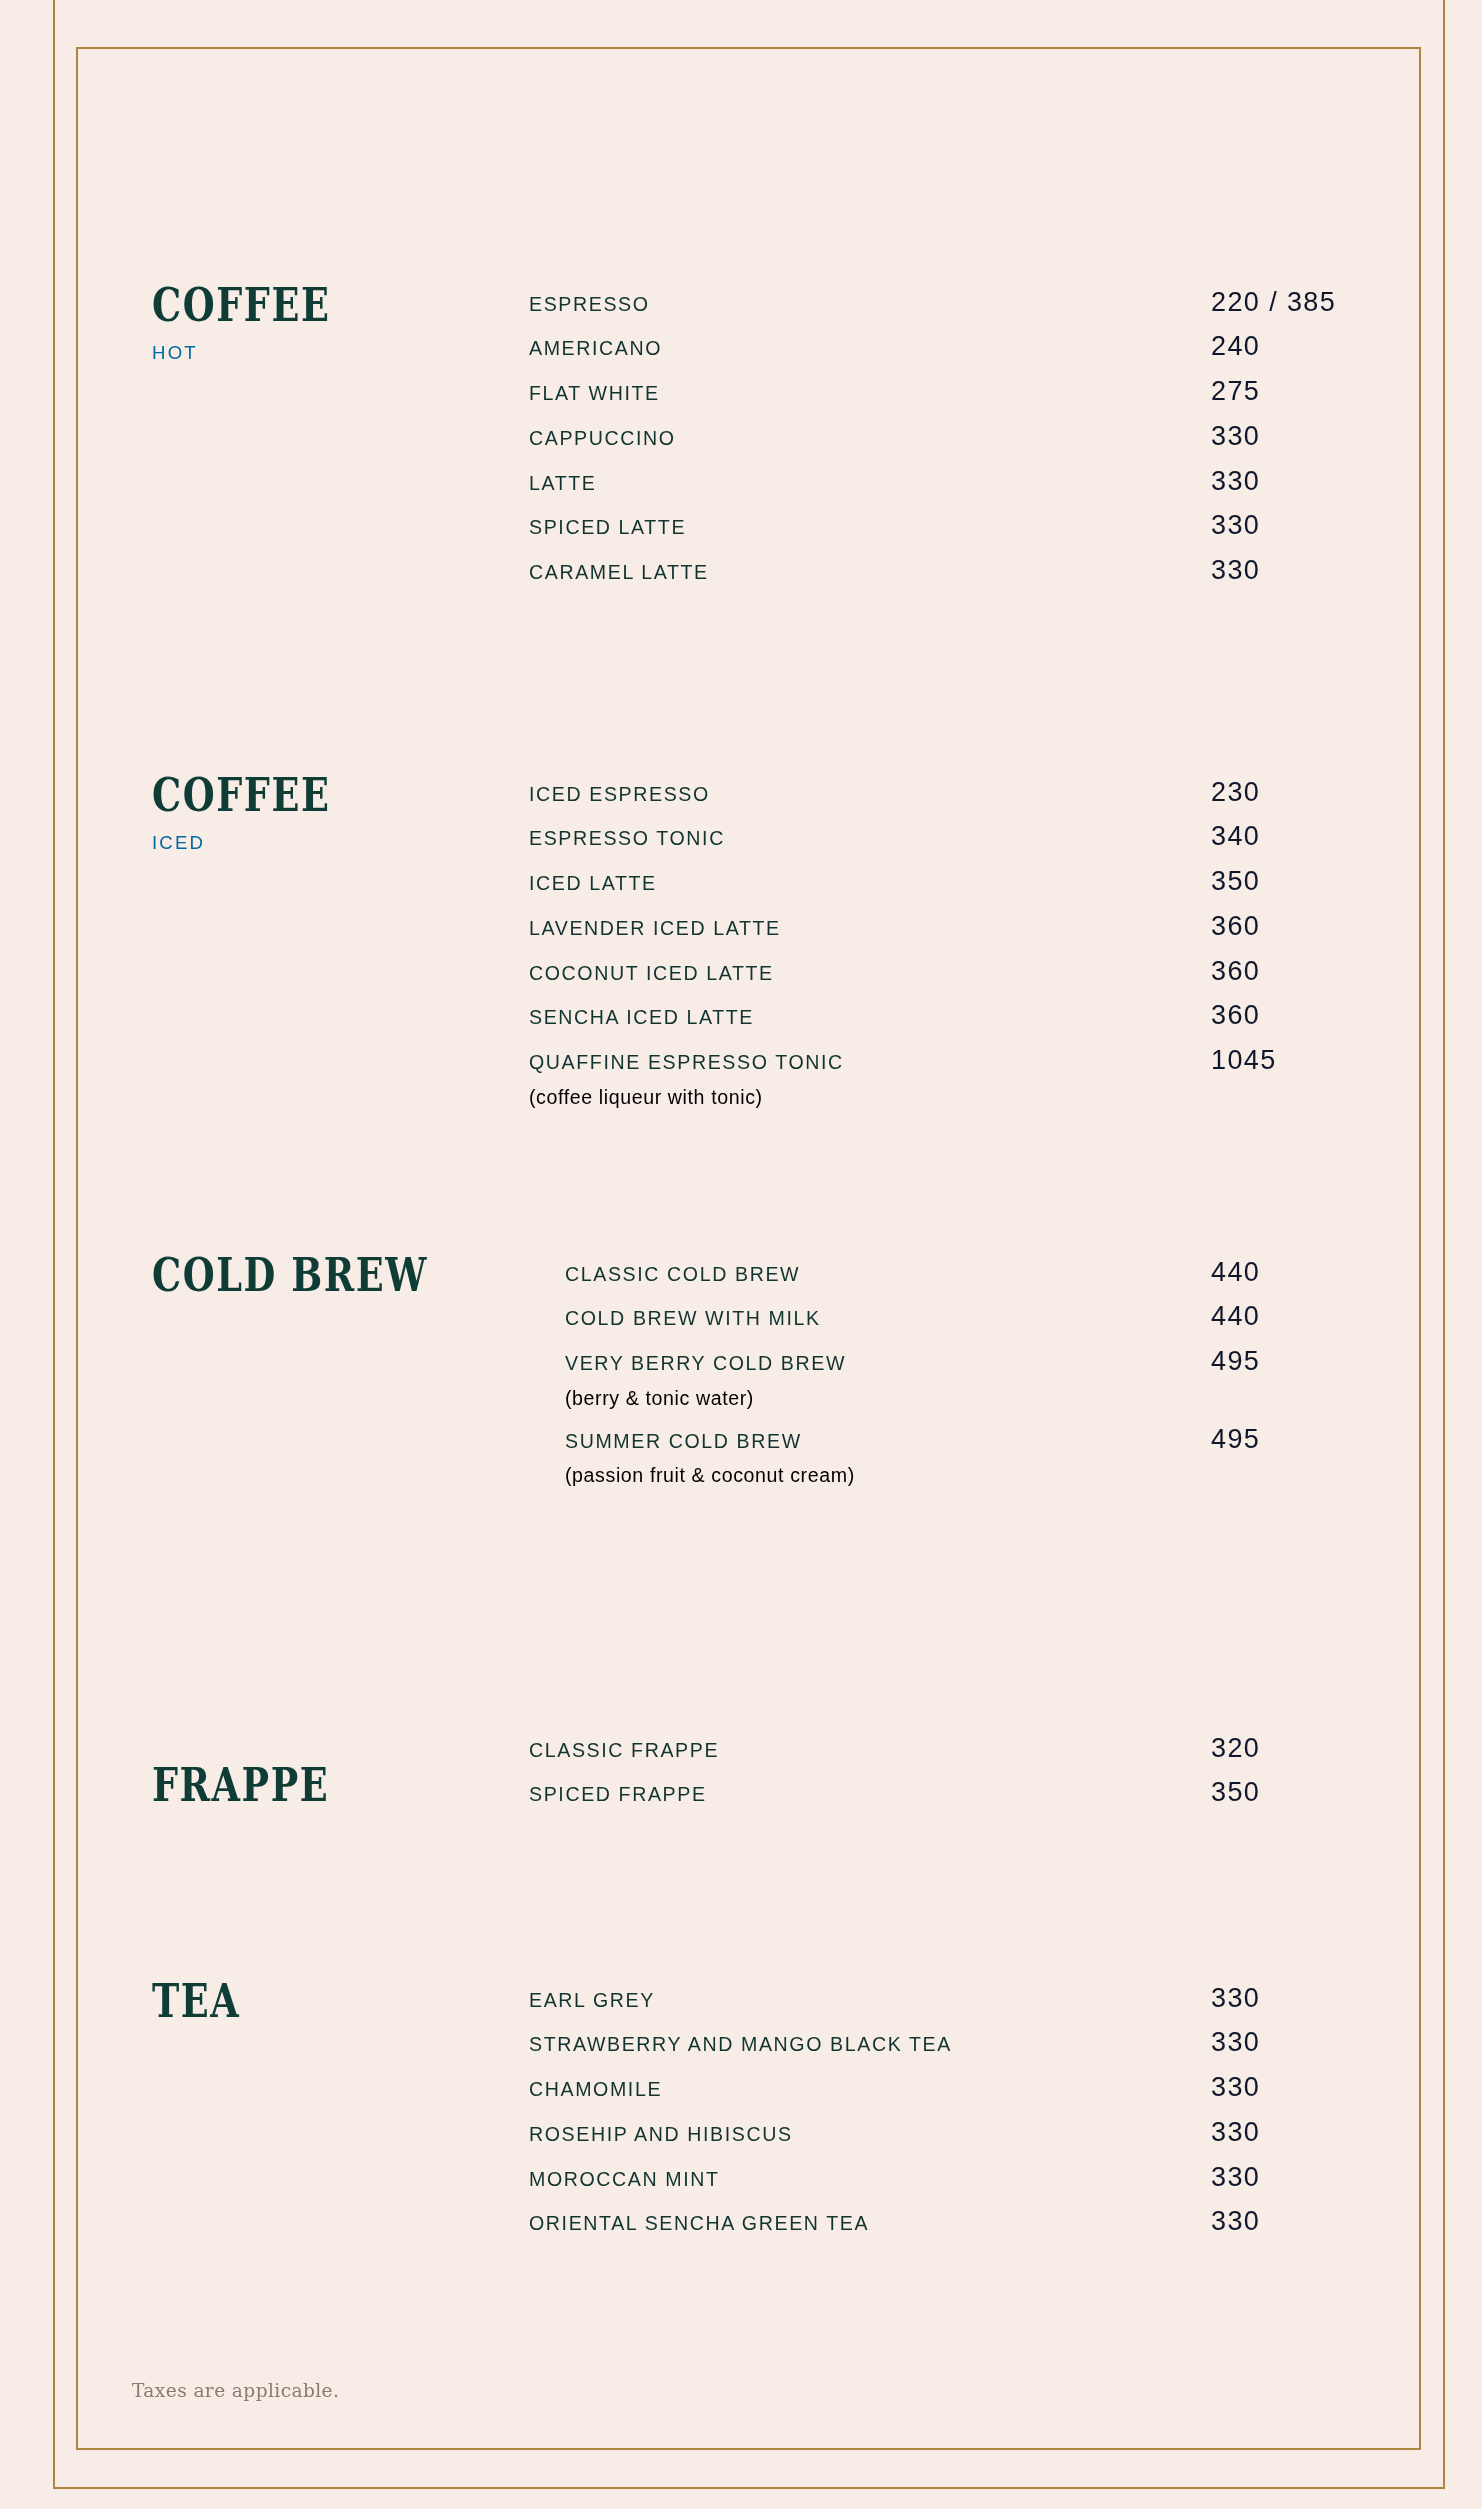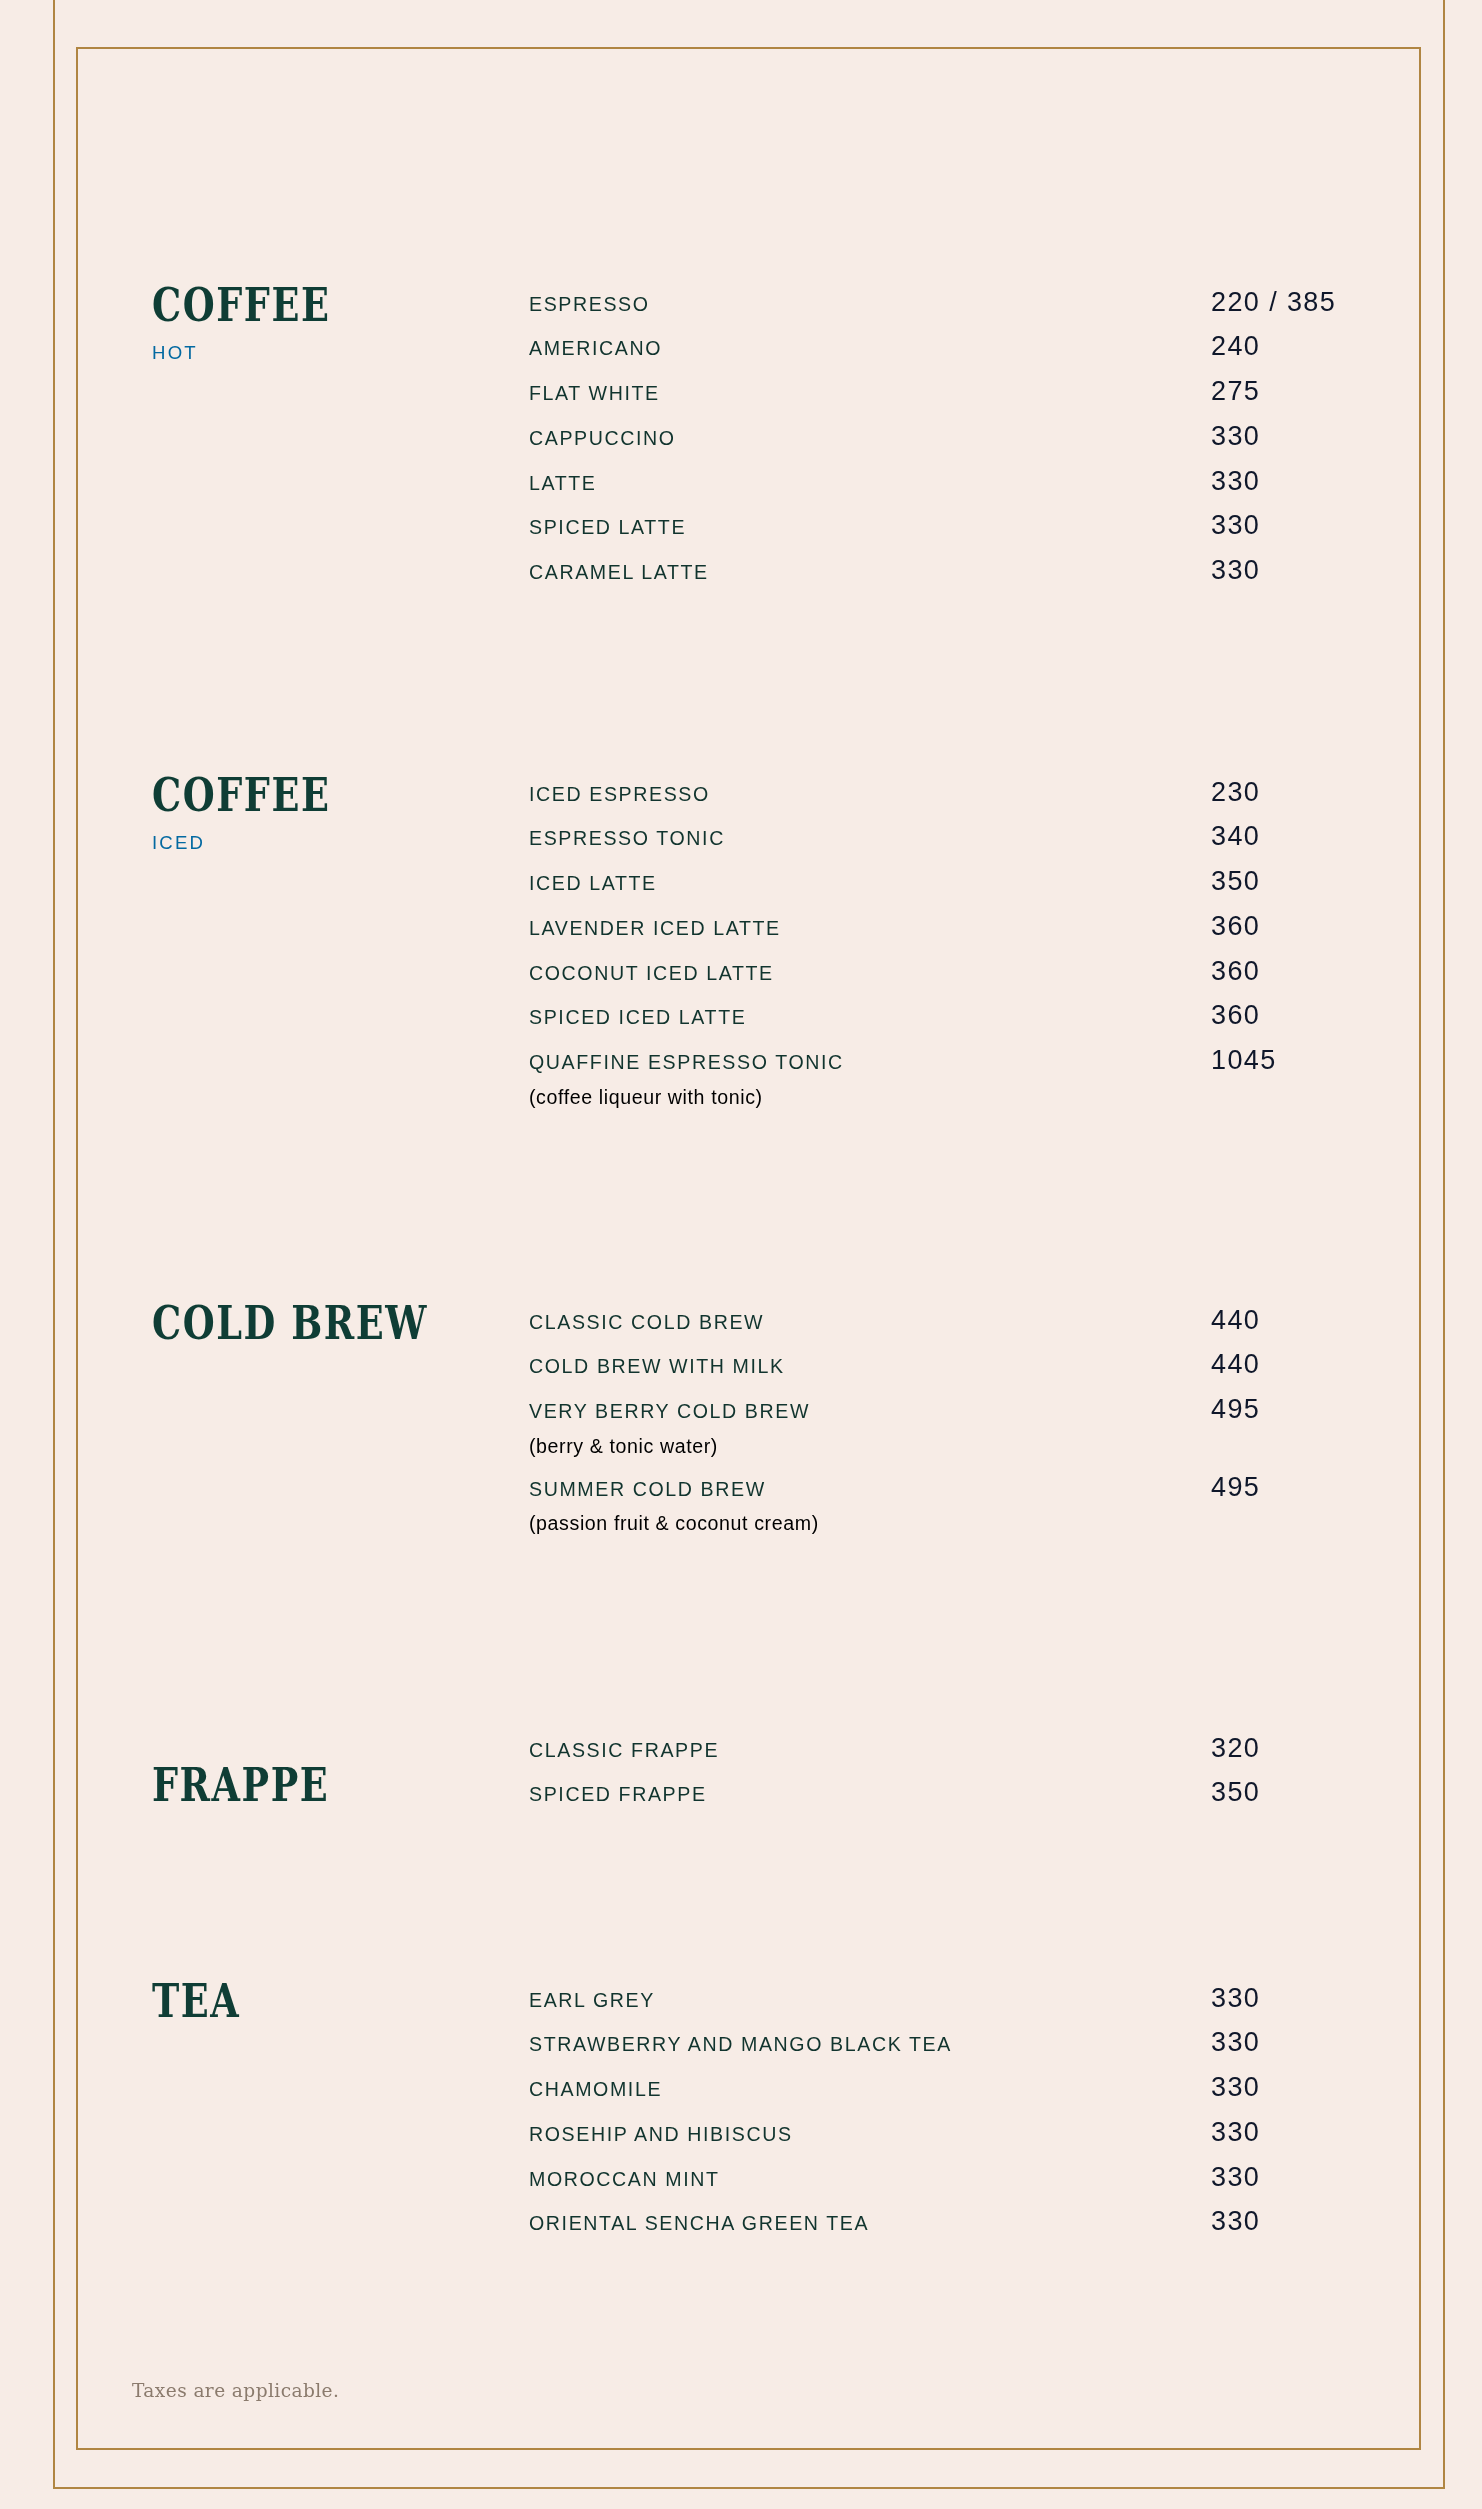--- a/index.html
+++ b/index.html
@@ -204,33 +204,33 @@
           <div class="item-name">LAVENDER ICED LATTE</div>
           <div class="item-spacer"></div>
           <div class="item-price">360</div>
         </div>
         <div class="item">
           <div class="item-name">COCONUT ICED LATTE</div>
           <div class="item-spacer"></div>
           <div class="item-price">360</div>
         </div>
         <div class="item">
-          <div class="item-name">SPICED ICED LATTE</div>
+          <div class="item-name">SENCHA ICED LATTE</div>
           <div class="item-spacer"></div>
           <div class="item-price">360</div>
         </div>
         <div class="item">
           <div class="item-name">QUAFFINE ESPRESSO TONIC</div>
           <div class="item-spacer"></div>
           <div class="item-price">1045</div>
         </div>
         <div class="item-desc">(coffee liqueur with tonic)</div>
       </div>
     </div>
-    <div class="section" style="top: 1297px;">
+    <div class="section" style="top: 1249px; gap: 36px;">
       <div class="section-head">
         <div class="section-title">COLD BREW</div>
       </div>
       <div class="items">
         <div class="item">
           <div class="item-name">CLASSIC COLD BREW</div>
           <div class="item-spacer"></div>
           <div class="item-price">440</div>
         </div>
         <div class="item">

